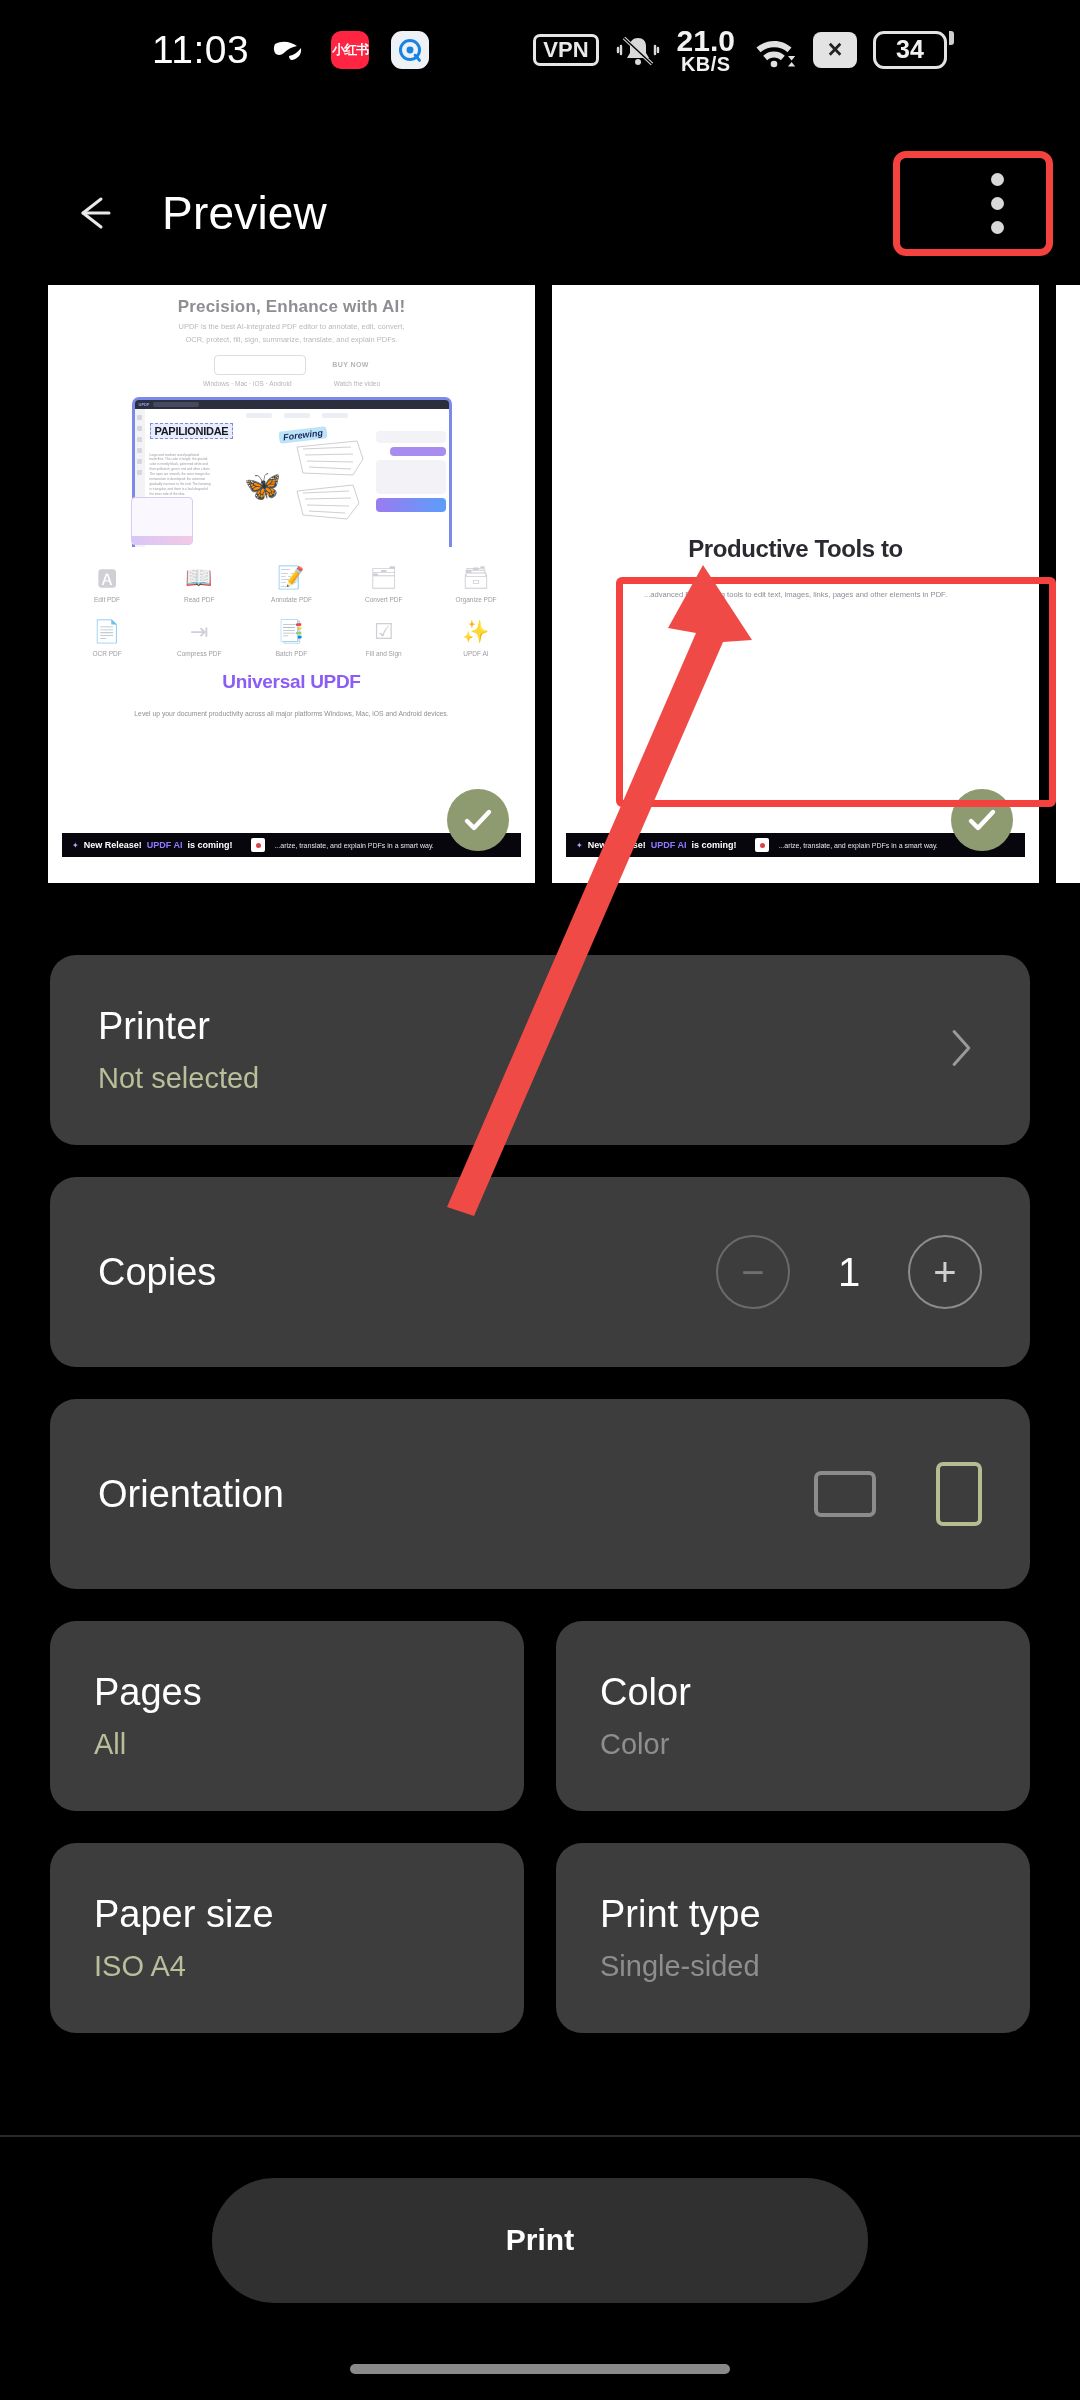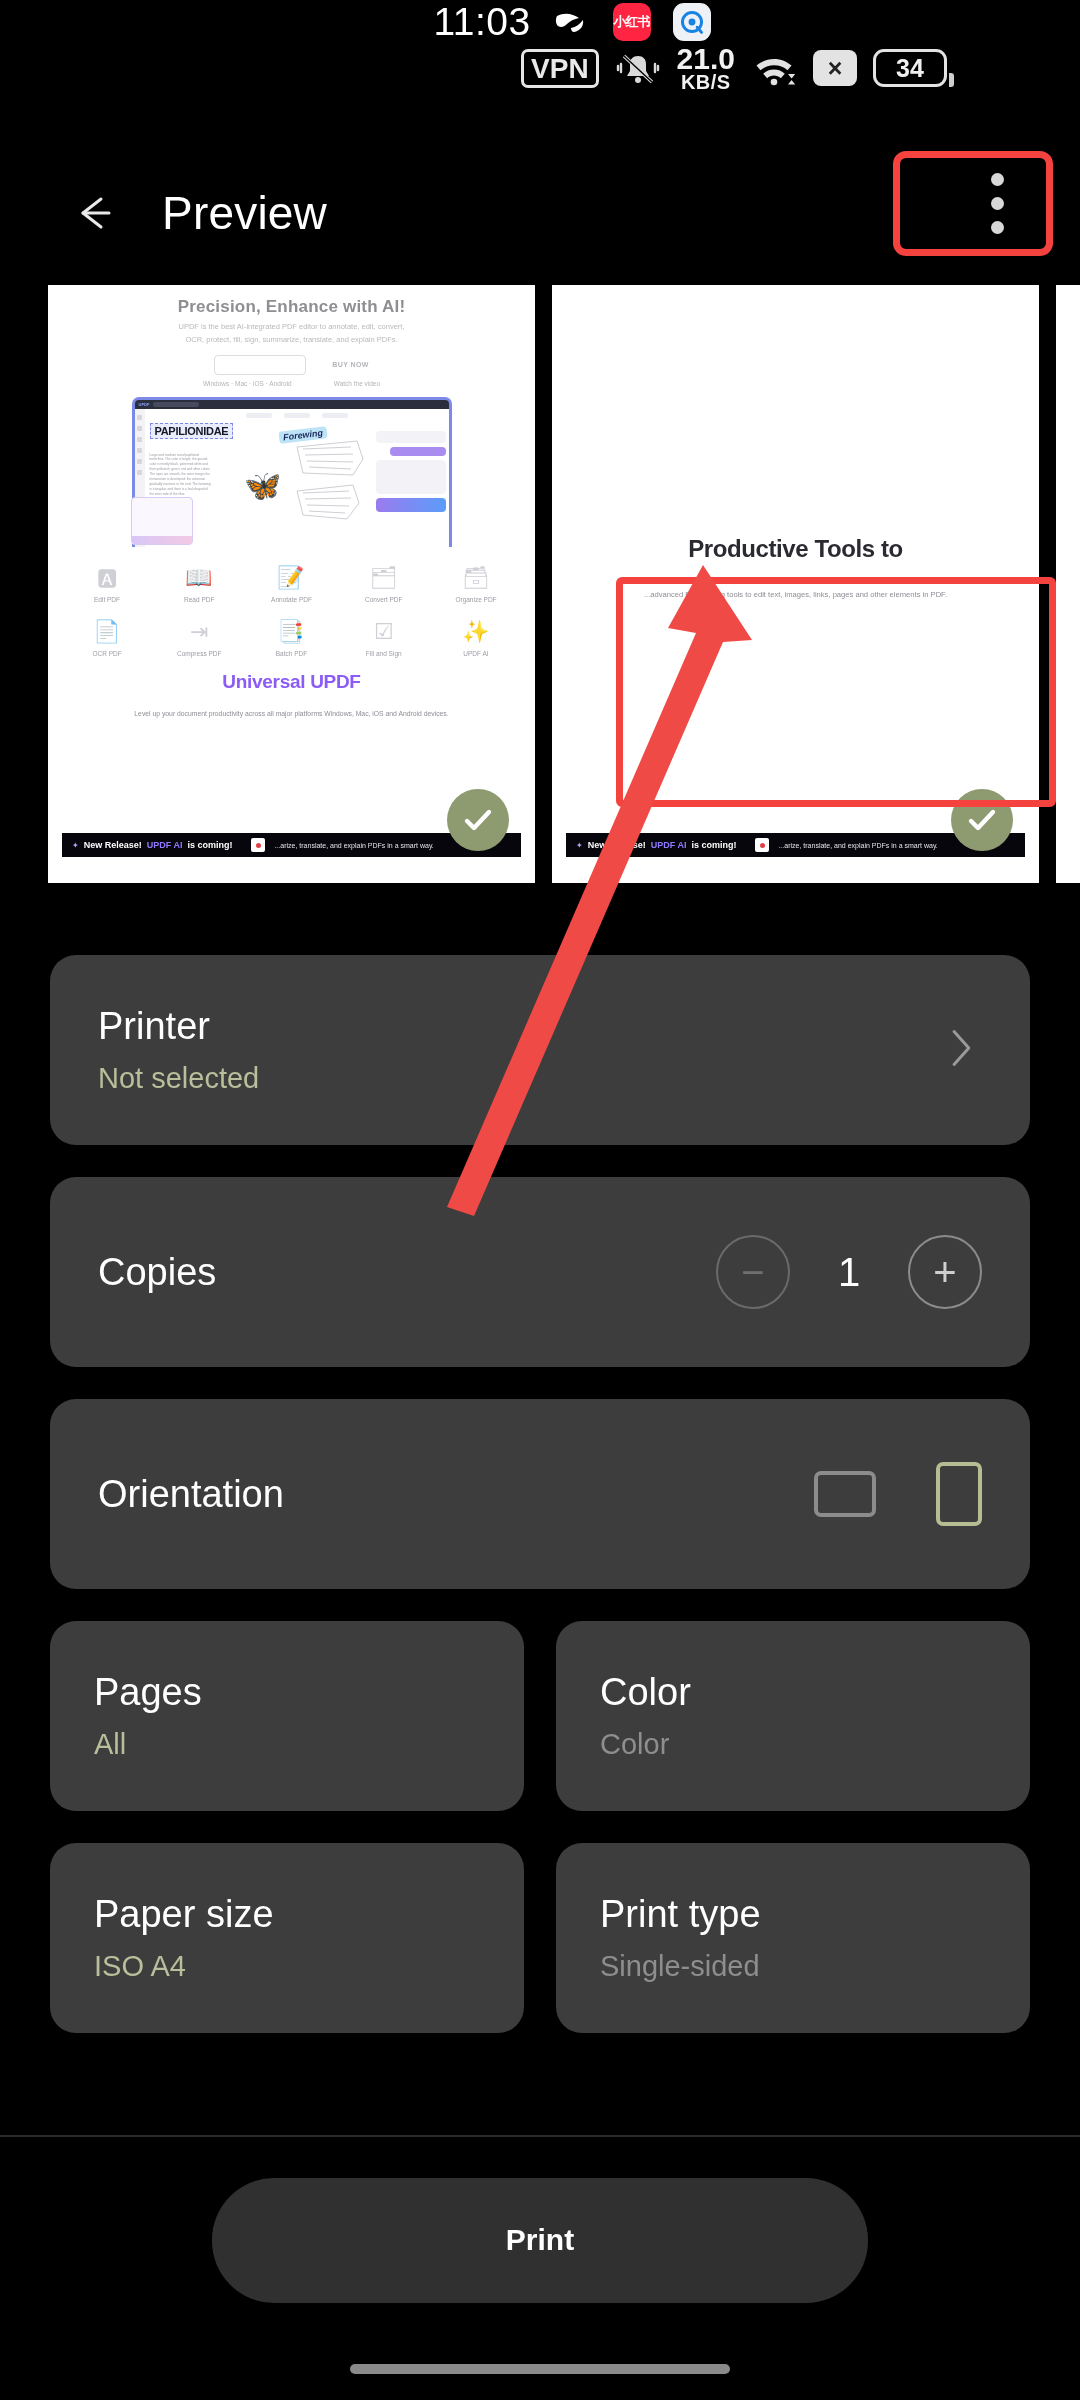--- a/index.html
+++ b/index.html
@@ -6,51 +6,51 @@
   html,body { background:#000; }
   body {
     width:1080px; height:2400px;
     font-family:"Liberation Sans", sans-serif;
     color:#fff; position:relative; overflow:hidden;
   }
 
   
   .statusbar {
     position:absolute; top:0; left:0; width:992px; height:100px;
-    display:flex; align-items:center; background:#000;flex-direction:column;
+    display:flex; align-items:center; background:#000;
   }
   .sb-left { display:flex; align-items:center; gap:18px; margin-left:152px; }
   .sb-clock { font-size:39px; font-weight:500; letter-spacing:.5px; color:#fff; }
   .sb-ic { width:42px; height:42px; display:flex; align-items:center; justify-content:flex-end; }
   .ic-bird svg { width:40px; height:40px; }
   .ic-xhs {
     width:38px; height:38px; border-radius:10px; background:#FF2442;
     display:flex; align-items:center; justify-content:center;
     font-size:13px; font-weight:700; color:#fff; letter-spacing:-1px;
   }
   .ic-q {
     width:38px; height:38px; border-radius:11px; background:#eef2f7;
     display:flex; align-items:center; justify-content:center;
   }
   .sb-right { display:flex; align-items:center; gap:16px; margin-left:auto; margin-right:38px; }
   .badge-vpn {
     border:3px solid #e6e6e6; border-radius:7px; padding:1px 7px;
-    font-size:28px; font-weight:700; color:#e9e9e9; line-height:1.12;
+    font-size:22px; font-weight:700; color:#e9e9e9; line-height:1.12;
   }
   .ic-bell { width:46px; height:40px; position:relative; }
   .sb-net { display:flex; flex-direction:column; align-items:center; line-height:.98; }
   .sb-net .n1 { font-size:30px; font-weight:700; color:#f2f2f2; }
   .sb-net .n2 { font-size:20px; font-weight:700; color:#f2f2f2; letter-spacing:.5px; }
   .ic-wifi { width:46px; height:38px; }
   .badge-x {
     width:44px; height:36px; border-radius:8px; background:#e3e3e3;
     display:flex; align-items:center; justify-content:center;
     color:#222; font-size:25px; font-weight:700;
   }
-  .batt { display:flex; align-items:flex-end; }
+  .batt { display:flex; align-items:flex-start; }
   .batt-body {
     width:74px; height:38px; border:3px solid #e3e3e3; border-radius:11px;
     display:flex; align-items:center; justify-content:center;
   }
   .batt-body span { font-size:25px; font-weight:600; color:#f0f0f0; }
   .batt-tip { width:5px; height:14px; background:#cfcfcf; border-radius:0 3px 3px 0; margin-left:2px; }
 
   
   .appbar {
     position:absolute; top:155px; left:0; width:1080px; height:115px;

